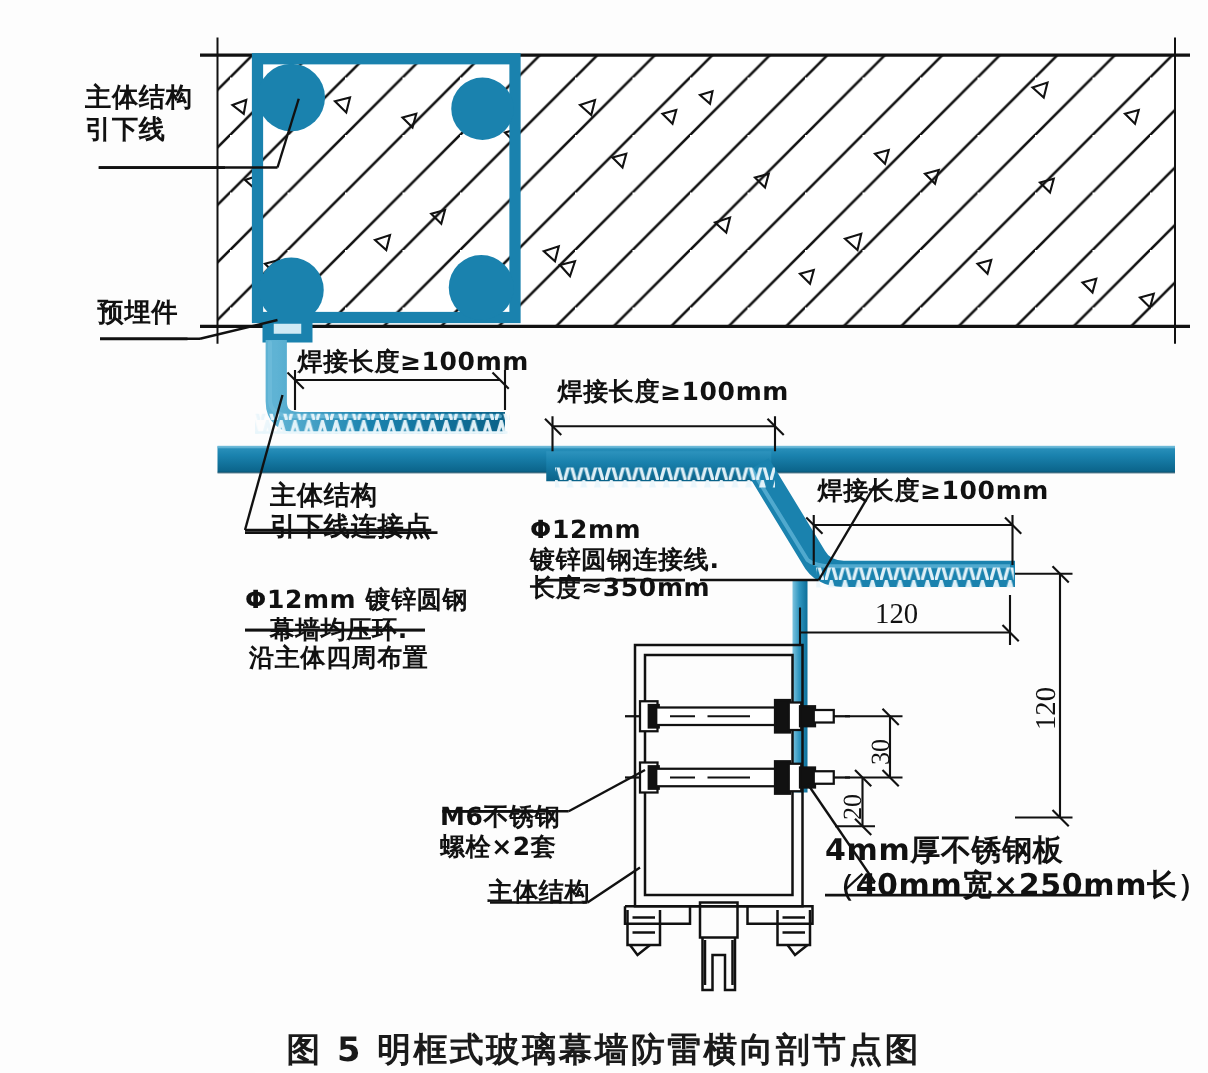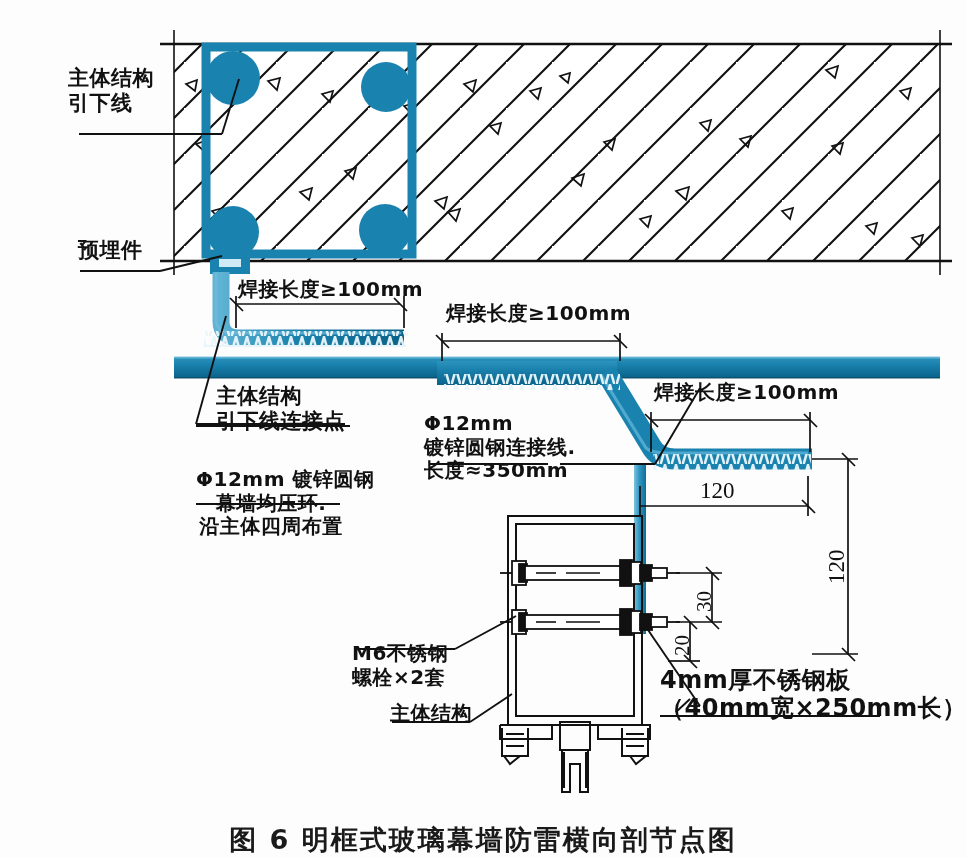--- a/index.html
+++ b/index.html
@@ -320,15 +320,15 @@
 （40mm宽×250mm长）</div>
 
   <div class="dim" style="left:700px;top:462px;font-size:23px;">120</div>
 
   <div class="dim vert" style="left:824px;top:568px;font-size:23px;">120</div>
 
   <div class="dim vert" style="left:692px;top:596px;font-size:21px;">30</div>
 
   <div class="dim vert" style="left:670px;top:640px;font-size:21px;">20</div>
 
-  <div class="title">图 6   明框式玻璃幕墙防雷横向剖节点图</div>
+  <div class="title">图 5   明框式玻璃幕墙防雷横向剖节点图</div>
 
 </div>
 
 </body></html>

